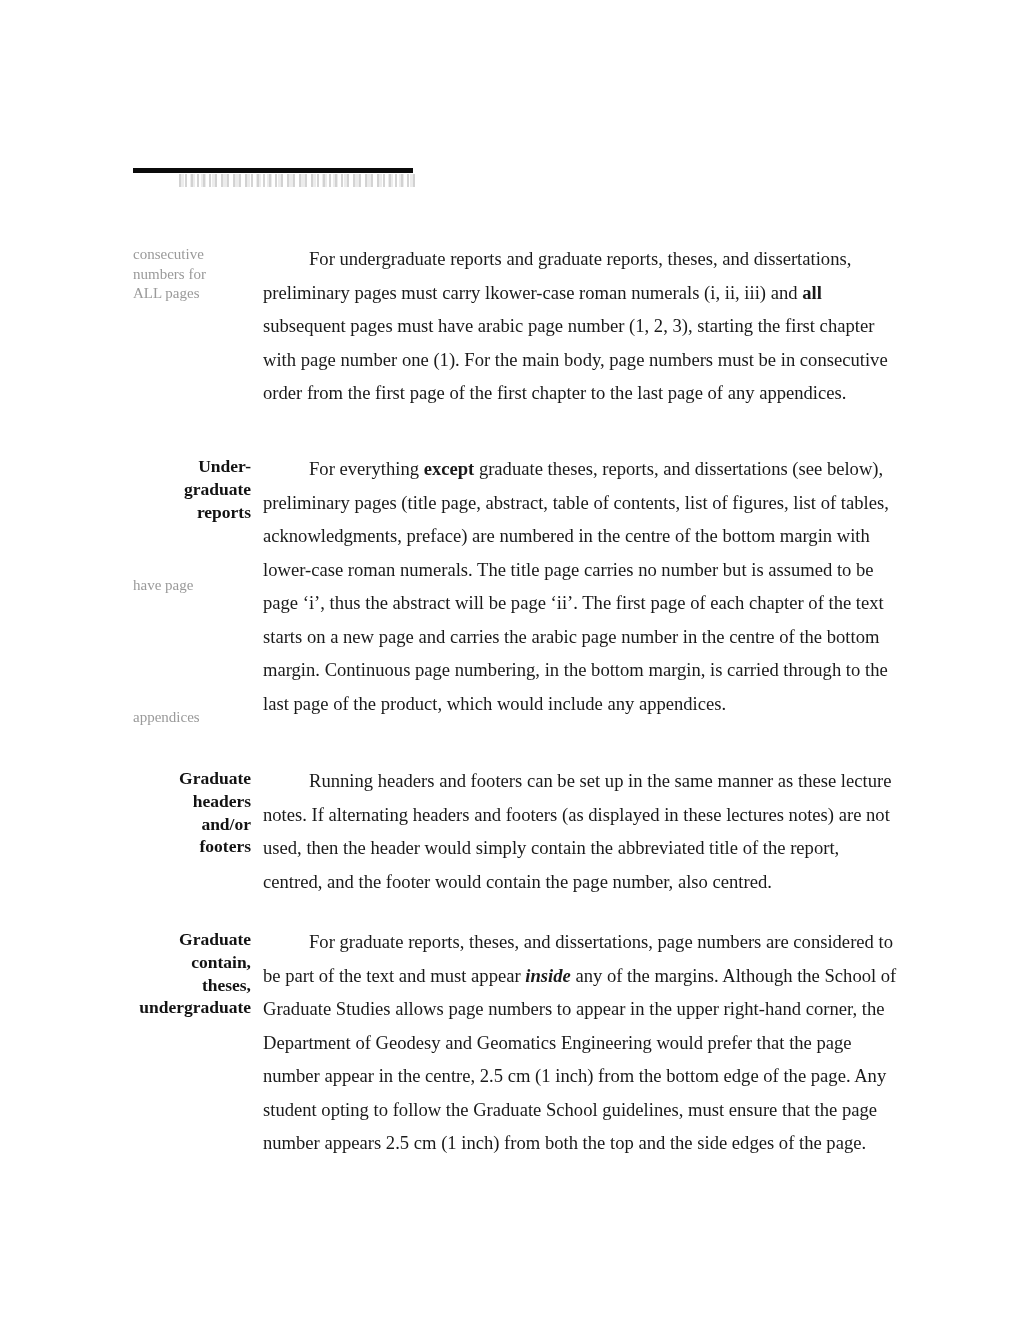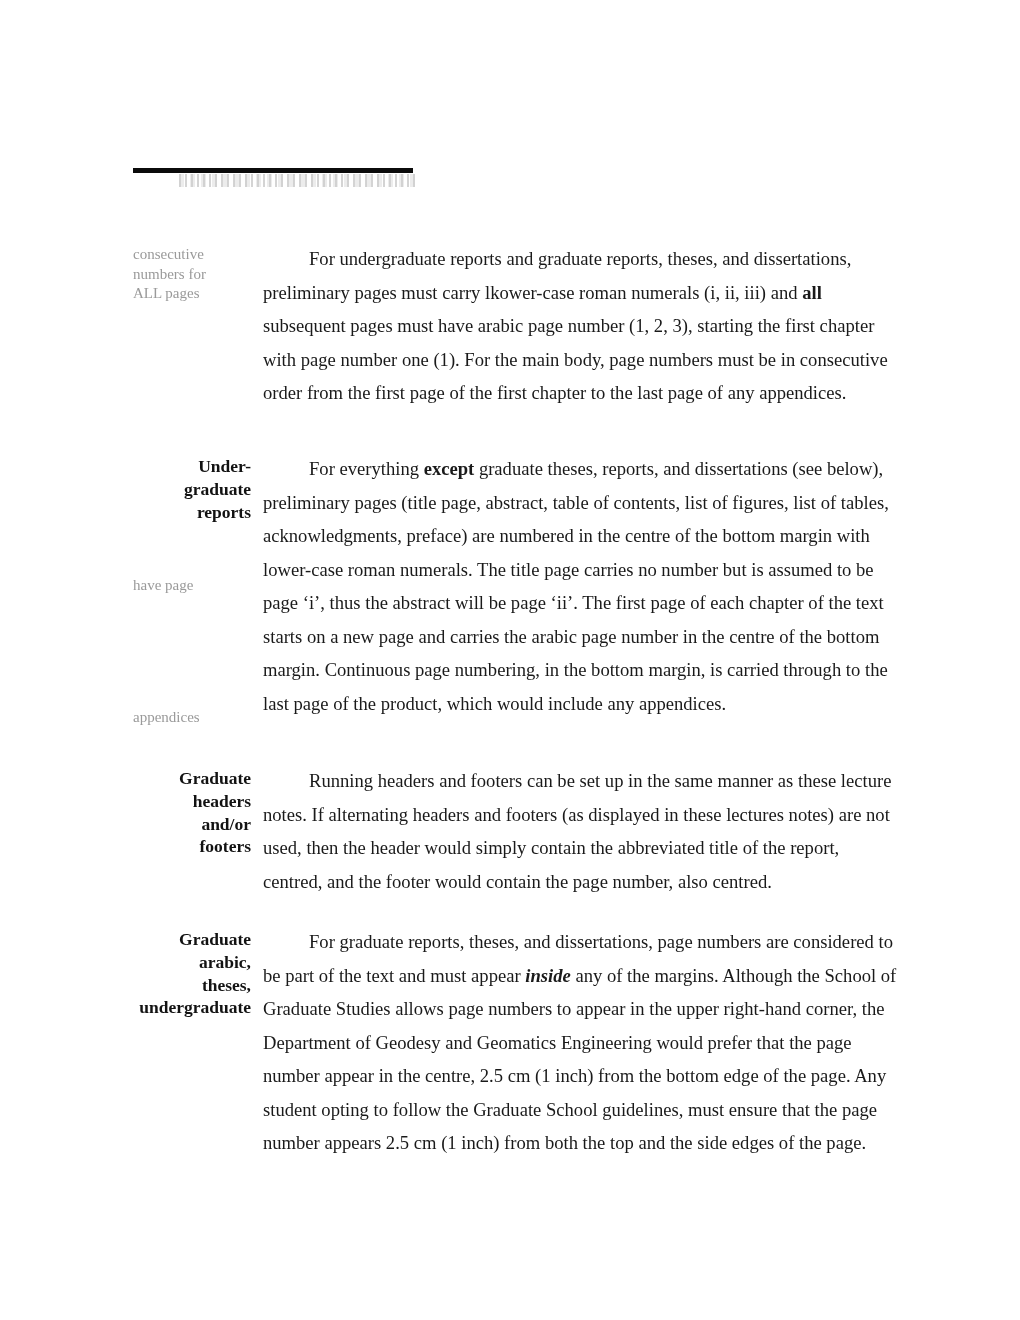--- a/index.html
+++ b/index.html
@@ -152,21 +152,21 @@
           <div>and/or</div>
           <div>footers</div>
         </div>
         <div class="body-col">
           <p><span>Running headers and footers can be set up in the same manner as these lecture notes.  If alternating headers and footers (as displayed in these lectures notes) are not used, then the header would simply contain the abbreviated title of the report, centred, and the footer would contain the page number, also centred.</span></p>
         </div>
       </div>
       <div class="section" style="top: 925px;">
         <div class="margin-note bold" style="top: 3px;">
           <div>Graduate</div>
-          <div>arabic,</div>
+          <div>contain,</div>
           <div>theses,</div>
           <div>undergraduate</div>
         </div>
         <div class="body-col">
           <p><span>For graduate reports, theses, and dissertations, page numbers are considered to be part of the text and must appear </span><span class="bi">inside</span><span> any of the margins.  Although the School of Graduate Studies allows page numbers to appear in the upper right-hand corner, the Department of Geodesy and Geomatics Engineering would prefer that the page number appear in the centre, 2.5 cm (1 inch) from the bottom edge of the page.  Any student opting to follow the Graduate School guidelines, must ensure that the page number appears 2.5 cm (1 inch) from both the top and the side edges of the page.</span></p>
         </div>
       </div>
     </div>
 
 </div>

